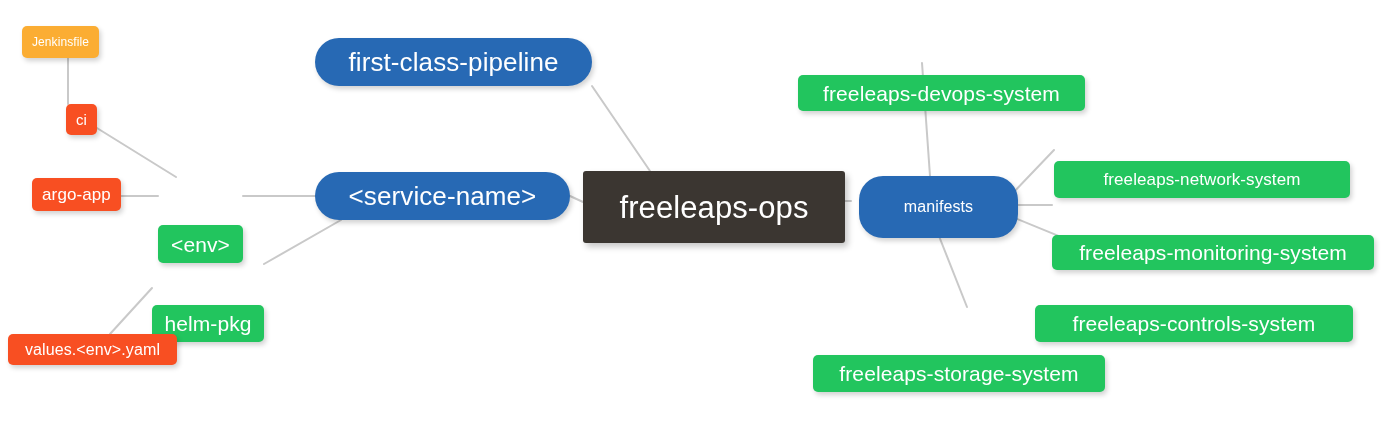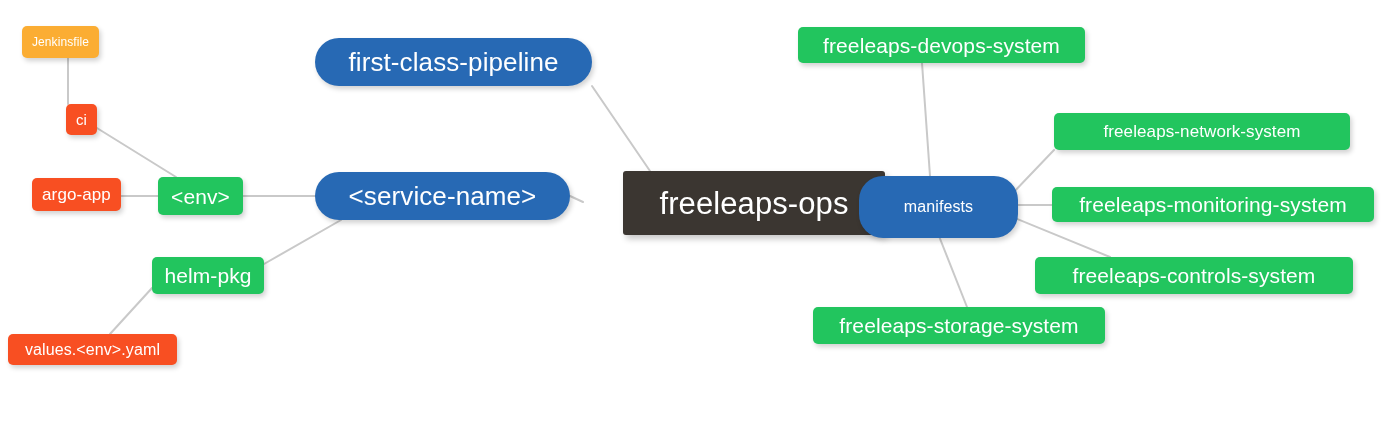--- a/index.html
+++ b/index.html
@@ -38,21 +38,21 @@
     line-height: 1;
     box-shadow: 2px 3px 5px rgba(0,0,0,0.18);
     letter-spacing: 0.1px;
   }
   .node-root {
     background: #3b3631;
     border-radius: 3px;
     box-shadow: 3px 4px 6px rgba(0,0,0,0.22);
   }
   .node-blue   { background: #2769b4; border-radius: 24px; }
-  .node-green  { background: #22c55e; }
+  .node-green  { background: #22c55e; margin-top: 48px; }
   .node-orange { background: #fbad33; }
   .node-red    { background: #f84f22; }
 </style>
 </head>
 <body>
 
 <div id="mindmap-canvas">
   <svg id="edge-layer" viewBox="0 0 1390 421" xmlns="http://www.w3.org/2000/svg">
       <line x1="583" y1="202" x2="570" y2="196" stroke="#c9c9c9" stroke-width="2" stroke-linecap="round"></line>
       <line x1="592" y1="86" x2="650" y2="171" stroke="#c9c9c9" stroke-width="2" stroke-linecap="round"></line>
@@ -63,21 +63,21 @@
       <line x1="176" y1="177" x2="84" y2="120" stroke="#c9c9c9" stroke-width="2" stroke-linecap="round"></line>
       <line x1="68" y1="104" x2="68" y2="58" stroke="#c9c9c9" stroke-width="2" stroke-linecap="round"></line>
       <line x1="152" y1="288" x2="110" y2="334" stroke="#c9c9c9" stroke-width="2" stroke-linecap="round"></line>
       <line x1="930" y1="176" x2="922" y2="63" stroke="#c9c9c9" stroke-width="2" stroke-linecap="round"></line>
       <line x1="1010" y1="196" x2="1054" y2="150" stroke="#c9c9c9" stroke-width="2" stroke-linecap="round"></line>
       <line x1="1010" y1="205" x2="1052" y2="205" stroke="#c9c9c9" stroke-width="2" stroke-linecap="round"></line>
       <line x1="1010" y1="216" x2="1110" y2="257" stroke="#c9c9c9" stroke-width="2" stroke-linecap="round"></line>
       <line x1="935" y1="226" x2="967" y2="307" stroke="#c9c9c9" stroke-width="2" stroke-linecap="round"></line>
     </svg>
   <div id="node-layer">
-      <div class="node node-root" style="left: 583px; top: 171px; width: 262px; height: 64px; font-size: 31px; margin-left: 40px;">freeleaps-ops</div>
+      <div class="node node-root" style="left: 583px; top: 171px; width: 262px; height: 72px; font-size: 31px;">freeleaps-ops</div>
       <div class="node node-blue" style="left: 315px; top: 172px; width: 255px; height: 48px; font-size: 26px;">&lt;service-name&gt;</div>
       <div class="node node-blue" style="left: 315px; top: 38px; width: 277px; height: 48px; font-size: 26px;">first-class-pipeline</div>
       <div class="node node-blue" style="left: 859px; top: 176px; width: 159px; height: 62px; font-size: 16px;">manifests</div>
       <div class="node node-green" style="left: 158px; top: 177px; width: 85px; height: 38px; font-size: 21px;">&lt;env&gt;</div>
       <div class="node node-green" style="left: 152px; top: 257px; width: 112px; height: 37px; font-size: 21px;">helm-pkg</div>
       <div class="node node-orange" style="left: 22px; top: 26px; width: 77px; height: 32px; font-size: 12px;">Jenkinsfile</div>
       <div class="node node-red" style="left: 66px; top: 104px; width: 31px; height: 31px; font-size: 15px;">ci</div>
       <div class="node node-red" style="left: 32px; top: 178px; width: 89px; height: 33px; font-size: 17px;">argo-app</div>
       <div class="node node-red" style="left: 8px; top: 334px; width: 169px; height: 31px; font-size: 16px;">values.&lt;env&gt;.yaml</div>
       <div class="node node-green" style="left: 798px; top: 27px; width: 287px; height: 36px; font-size: 21px;">freeleaps-devops-system</div>

